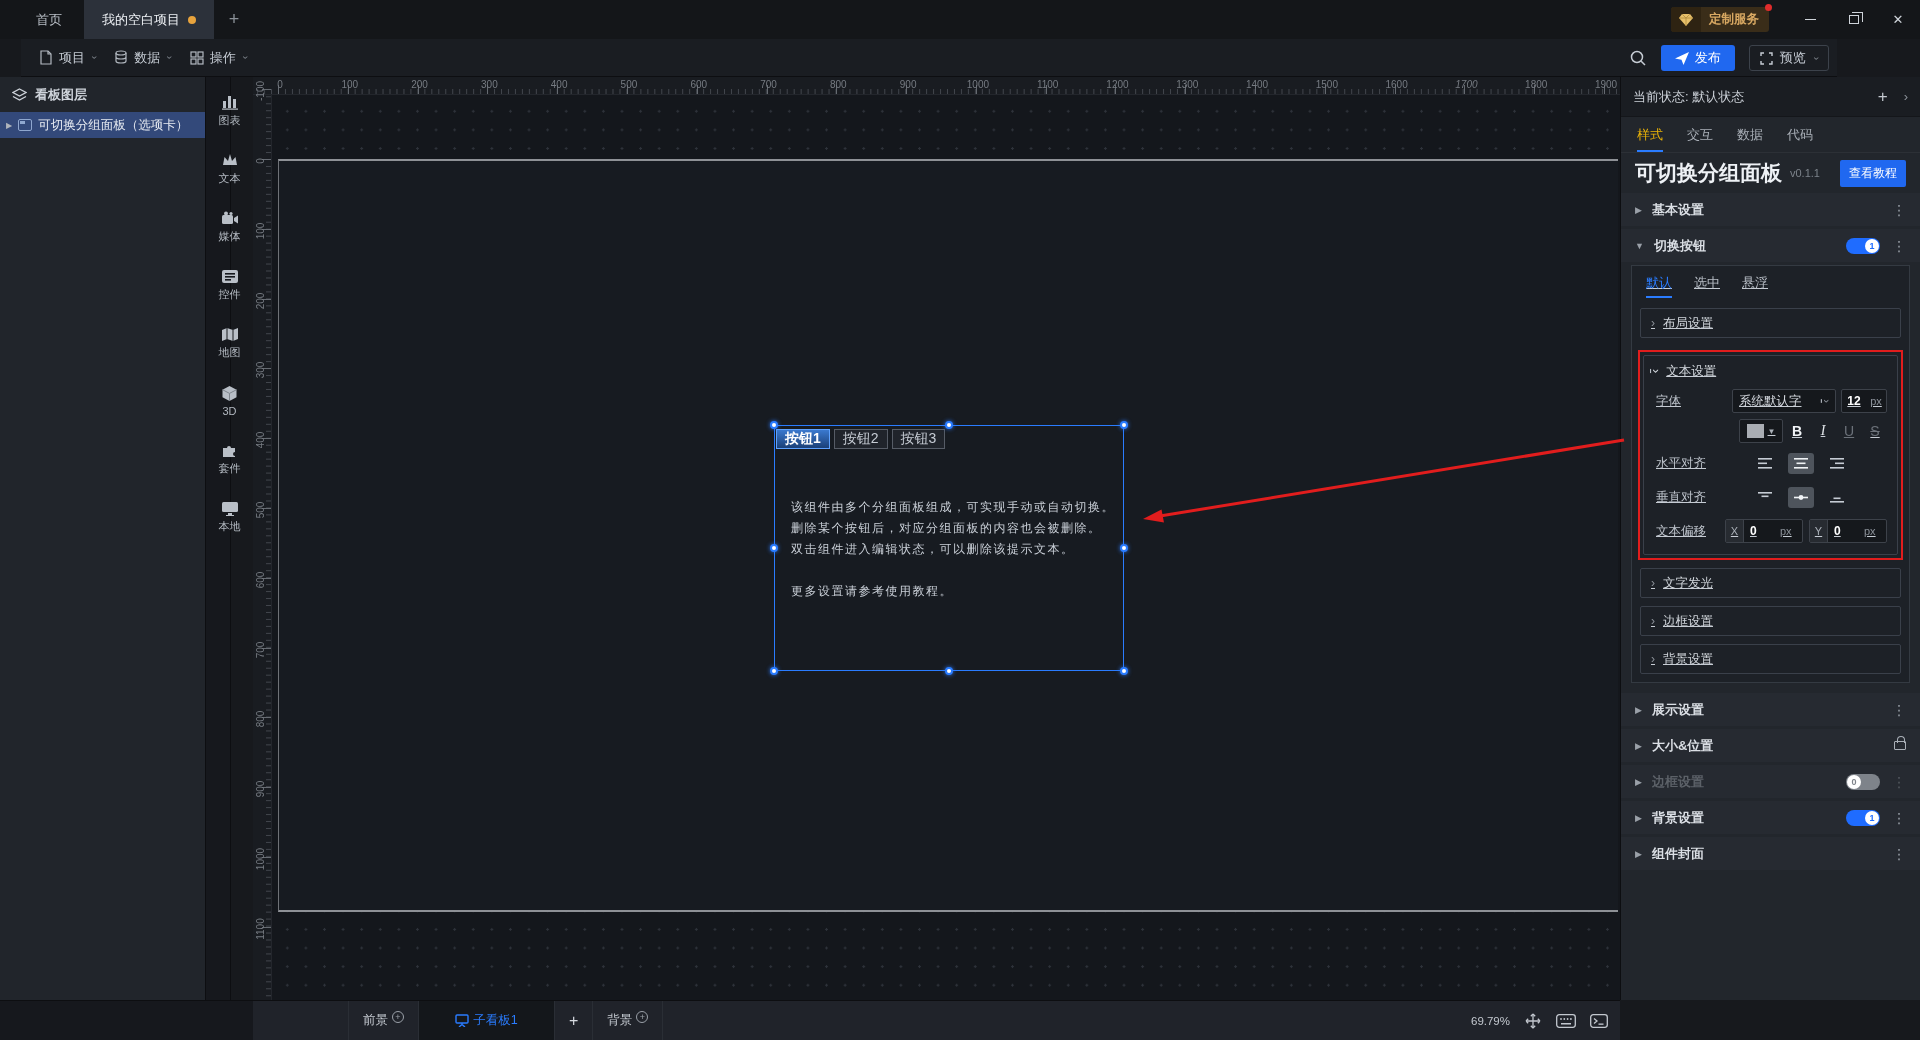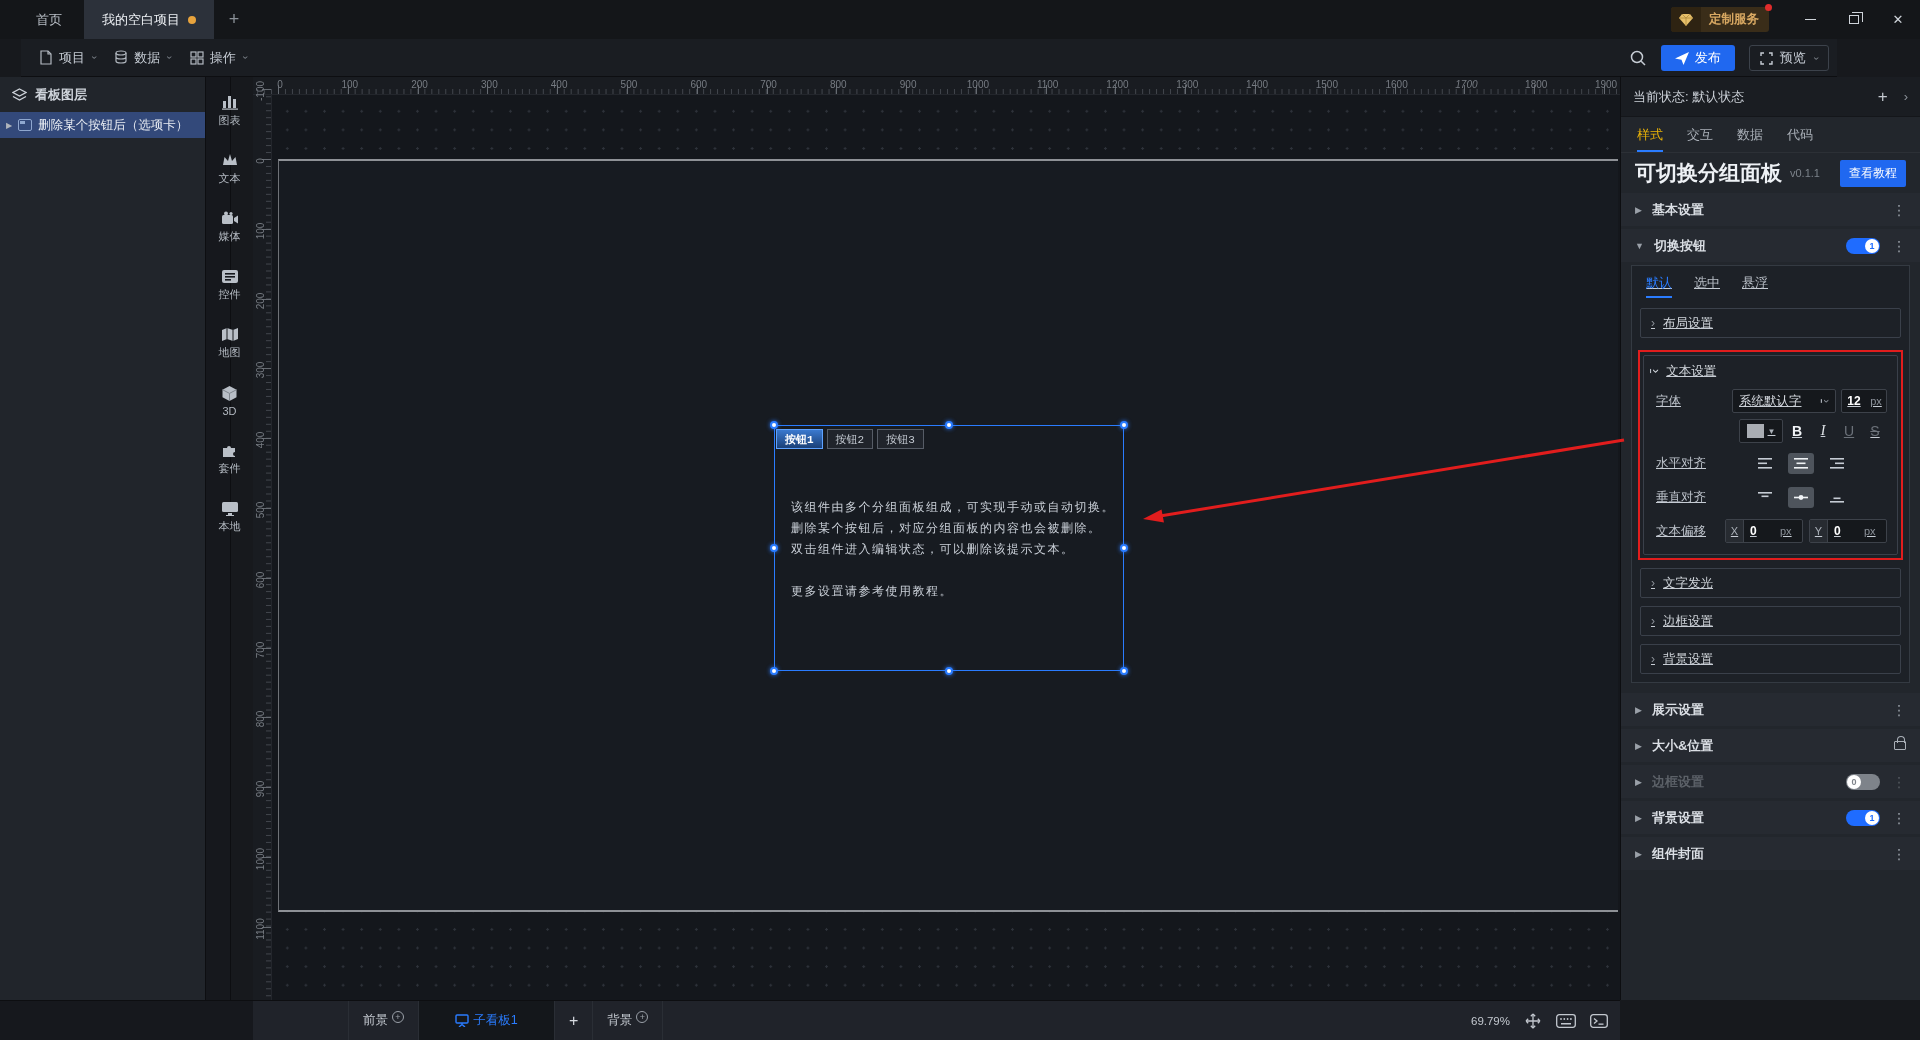--- a/index.html
+++ b/index.html
@@ -53,21 +53,21 @@
   .vlabel { position:absolute; left:2px; color:#767b82; font-size:10px; writing-mode:vertical-rl; transform:rotate(180deg) translateY(50%); }
   .vtick { position:absolute; right:0; width:9px; height:1px; background:#666b72; }
   .dots { position:absolute; left:19px; top:18px; width:1348px; height:905px;
     background-image:radial-gradient(circle,#2e323a 1.2px,transparent 1.4px); background-size:18.6px 18.6px; background-position:6px 7px; }
   .board { position:absolute; left:25px; top:82px; width:1340px; height:753px; background:#171b21;
     border-top:2px solid #8e9196; border-bottom:2px solid #8e9196; border-left:1px solid #6f7277; }
   
   .component { position:absolute; left:774px; top:425px; width:350px; height:246px; border:1.5px solid #2a7cff; z-index:5; }
   .comp-btns { position:absolute; left:1px; top:3px; display:flex; gap:4px; }
   .comp-btn { min-width:43px; height:20px; padding:0 8px; display:flex; align-items:center; justify-content:center;
-    background:#20242b; border:1px solid #565c66; color:#c6ccd4; font-size:11px;font-family:Liberation Mono, monospace; }
+    background:#20242b; border:1px solid #565c66; color:#c6ccd4; font-size:14px; }
   .comp-btn.active { background:linear-gradient(180deg,#3a79cf,#1b4077); border:1px solid #5ea2ff; color:#fff; font-weight:bold; }
   .comp-text { position:absolute; left:16px; top:71px; width:330px; color:#c9cfd7; font-size:12px; letter-spacing:1.5px; }
   .comp-text div { min-height:21px; line-height:21px; white-space:nowrap; }
   .handle { position:absolute; width:8px; height:8px; border-radius:50%; background:#fff; border:2px solid #2a7cff; box-shadow:0 0 4px rgba(42,124,255,.9); }
   
   .anno { position:absolute; left:0; top:0; width:1920px; height:1040px; pointer-events:none; z-index:30; }
   
   .inspector { position:absolute; left:1620px; top:77px; width:300px; height:923px; background:#22262c; border-left:1px solid #0d0e11; display:flex; flex-direction:column; }
   .state-row { height:40px; flex:none; background:#1a1d22; display:flex; align-items:center; padding:0 12px; color:#ccd1d8; font-size:13px; border-bottom:1px solid #14161a; }
   .state-plus { margin-left:auto; font-size:17px; color:#c3c8cf; }
@@ -230,21 +230,21 @@
     <div class="layers-header">
       <svg width="15" height="14" viewBox="0 0 15 14">
           <path d="M7.5 1 L14 4.5 L7.5 8 L1 4.5 Z" fill="none" stroke="#ced3da" stroke-width="1.3"></path>
           <path d="M1 8.5 L7.5 12 L14 8.5" fill="none" stroke="#ced3da" stroke-width="1.3"></path>
         </svg>
       <span>看板图层</span>
     </div>
     <div class="layer-item">
       <span class="layer-caret">▶</span>
       <span class="tab-badge"></span>
-      <span>删除某个按钮后（选项卡）</span>
+      <span>可切换分组面板（选项卡）</span>
     </div>
   </div>
 
   <div class="toolbar-left">
     <div class="tool-item" style="top:8px">
       <svg width="18" height="16" viewBox="0 0 18 16">
           <rect x="2" y="7" width="3" height="7" fill="#b9bfc7"></rect>
           <rect x="7" y="2" width="3" height="12" fill="#b9bfc7"></rect>
           <rect x="12" y="5" width="3" height="9" fill="#b9bfc7"></rect>
           <rect x="1" y="14.5" width="16" height="1.2" fill="#b9bfc7"></rect>

